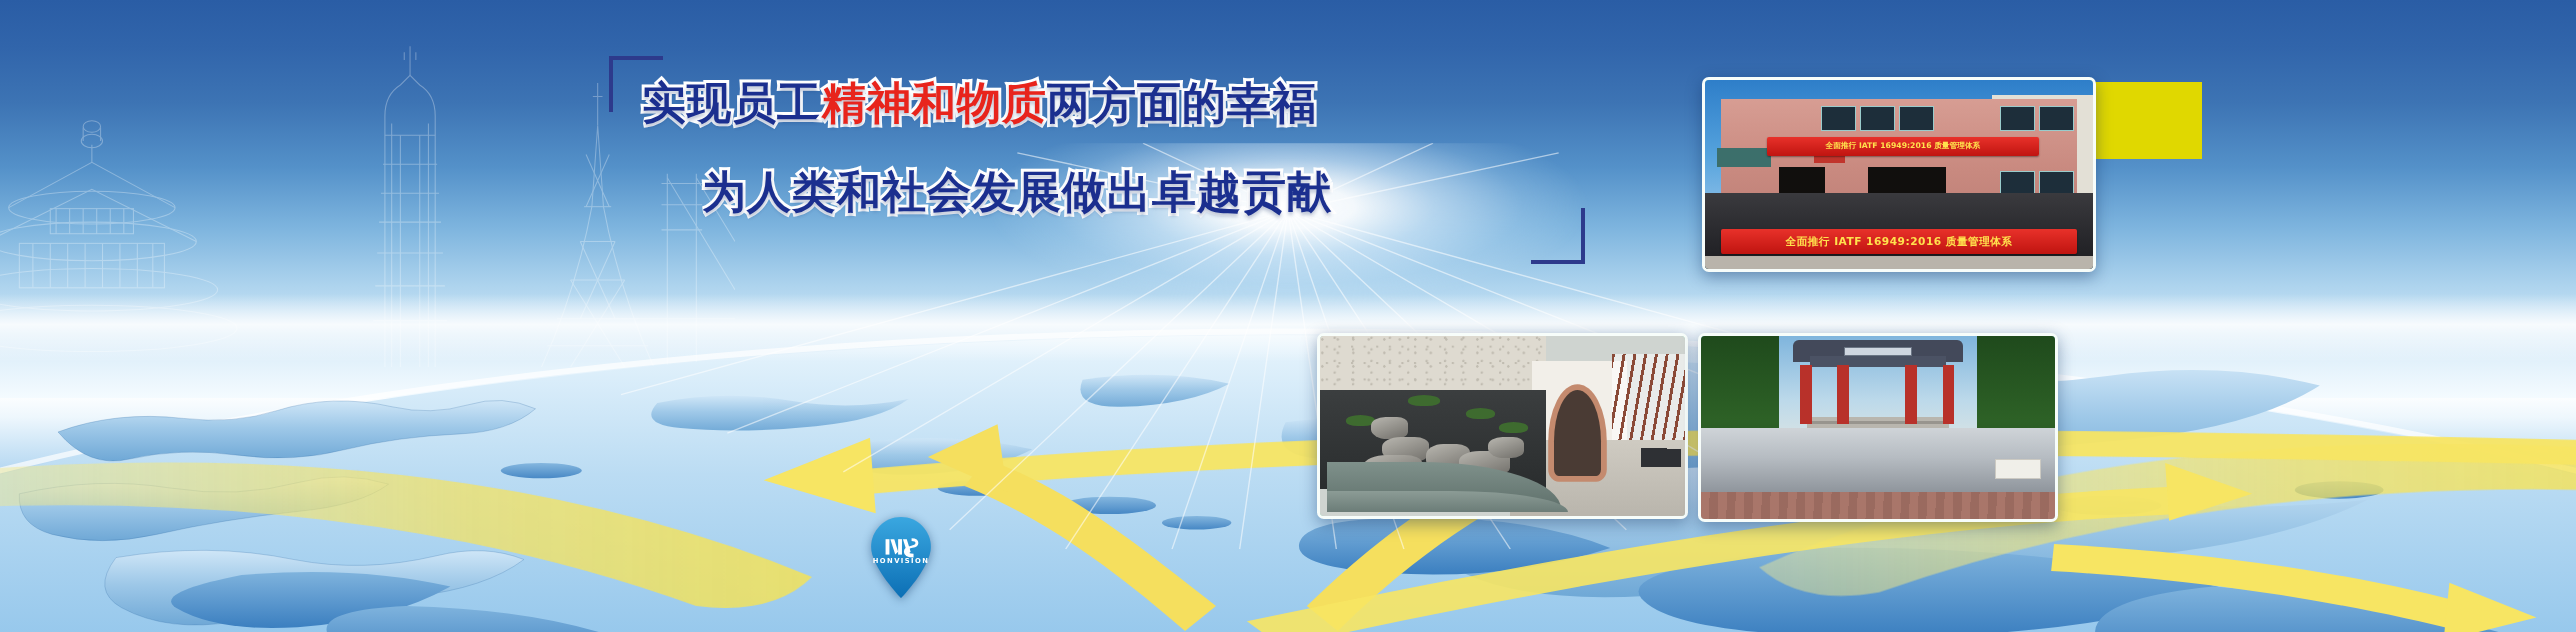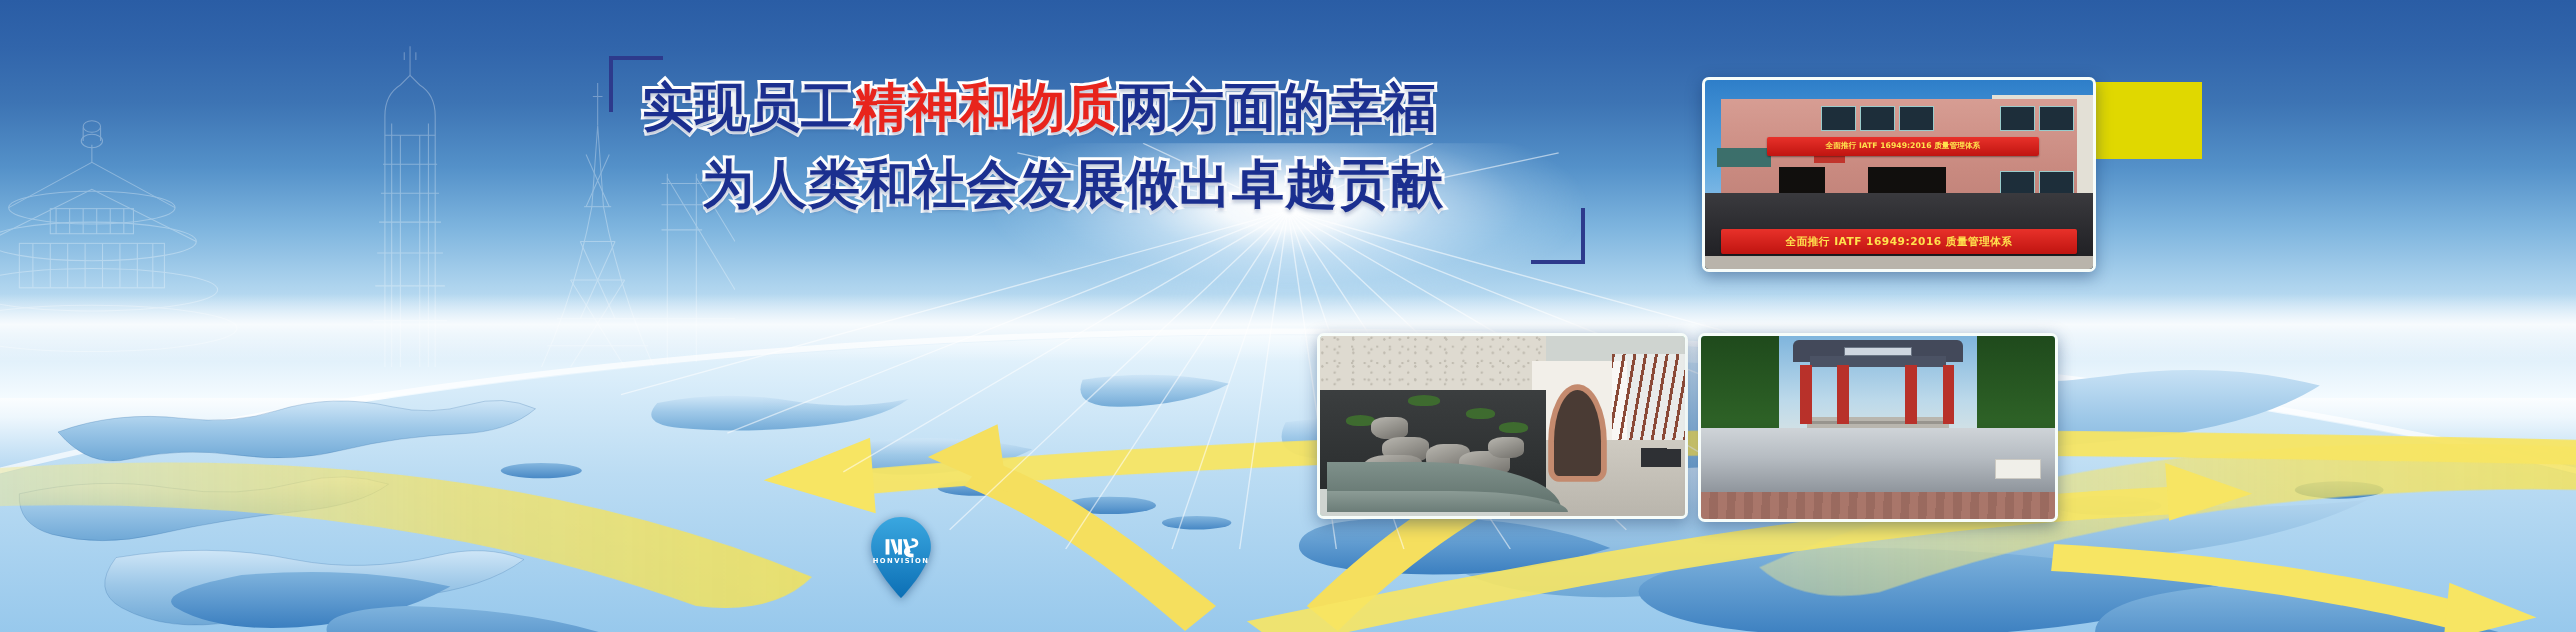--- a/index.html
+++ b/index.html
@@ -32,25 +32,25 @@
   .horizonband{position:absolute;left:0;top:46.5%;width:100%;height:68px;
     background:linear-gradient(180deg,rgba(255,255,255,0) 0%,rgba(255,255,255,.85) 45%,rgba(255,255,255,.35) 78%,rgba(255,255,255,0) 100%);
     pointer-events:none;}
 
   
   .slogan{position:absolute;left:609px;top:56px;width:976px;height:208px;}
   .brk{position:absolute;border-color:#2d3a8c;}
   .brk-tl{left:0;top:0;width:54px;height:56px;border-left:4.8px solid #2d3a8c;border-top:4.8px solid #2d3a8c;}
   .brk-br{right:0;bottom:0;width:54px;height:56px;border-right:4.8px solid #2d3a8c;border-bottom:4.8px solid #2d3a8c;}
   .line{position:absolute;white-space:nowrap;font-weight:bold;letter-spacing:1px;
-        font-size:52px;line-height:1;color:#1b2f8f;
+        font-size:44px;line-height:1;color:#1b2f8f;
         -webkit-text-stroke:5.8px #ffffff;paint-order:stroke fill;
         text-shadow:0 2.9px 3.9px rgba(20,50,110,.30);}
   .line1{left:33px;top:25px;}
-  .line2{left:93px;top:102px;}
+  .line2{left:93px;top:114px;}
   .hl{color:#e8241c;}
 
   
   .photo{position:absolute;border-radius:6.8px;overflow:hidden;
          box-shadow:0 4.8px 15.5px rgba(10,40,90,.40);
          border:3.9px solid rgba(255,255,255,.92);background:#9db;}
   .photo .inner{position:absolute;inset:0;overflow:hidden;}
   .ph1{left:1702px;top:77px;width:394px;height:195px;}
   .ph2{left:1317px;top:333px;width:371px;height:186px;}
   .ph3{left:1698px;top:333px;width:360px;height:189px;}

